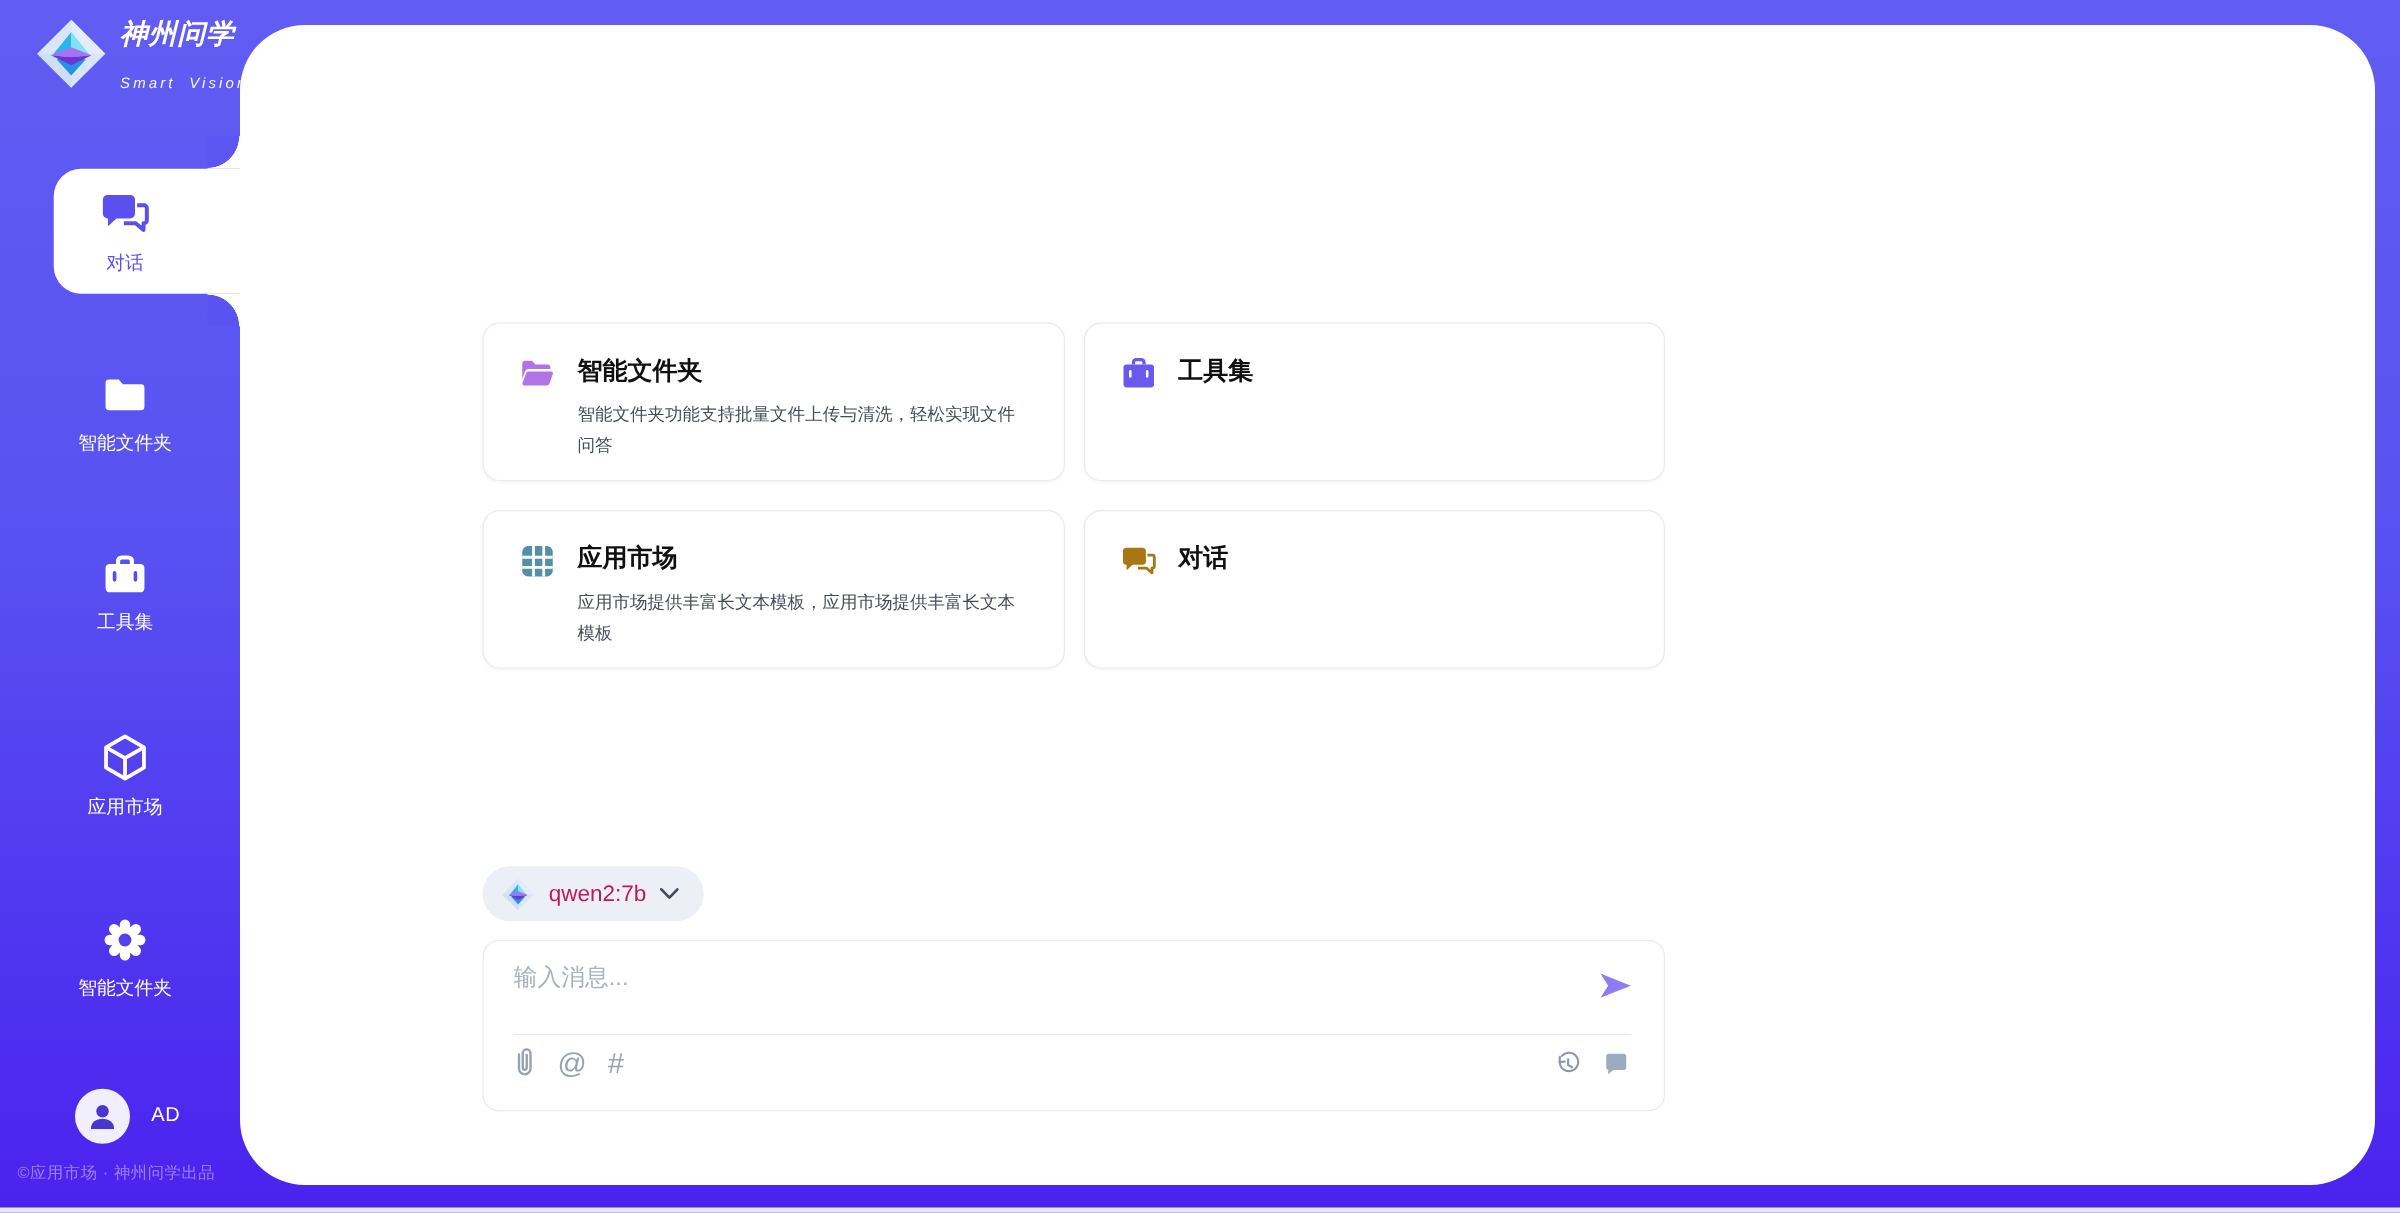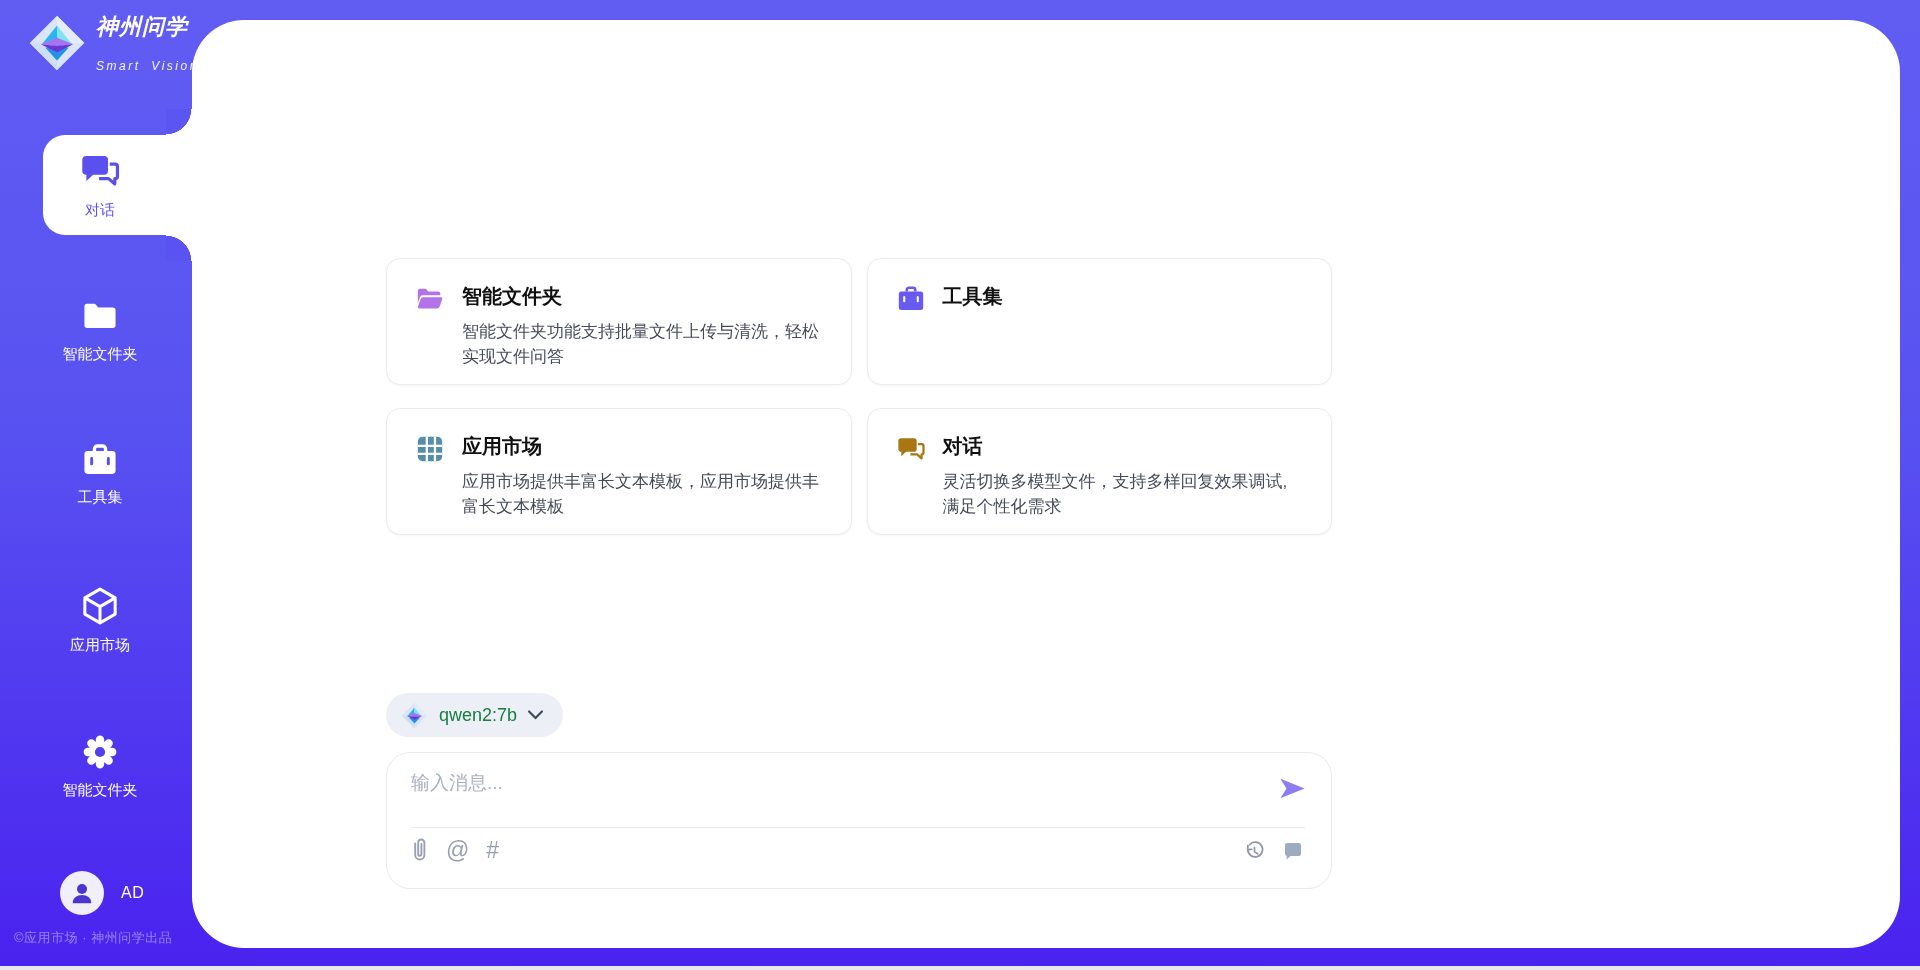--- a/index.html
+++ b/index.html
@@ -40,28 +40,28 @@
   
   .greeting { position:absolute; left:382px; top:140px; display:flex; align-items:center; gap:24px; }
   .greeting h1 { font-size:29px; font-weight:800; color:#141414; letter-spacing:.5px; }
 
   .cards { position:absolute; left:386px; top:258px; width:946px;
     display:grid; grid-template-columns:1fr 1fr; gap:23px 15px; }
   .card { height:127px; background:#fff; border:1px solid #e9ebf2; border-radius:14px;
     box-shadow:0 1px 3px rgba(25,30,80,.04); padding:24px 28px; display:flex; gap:17px; cursor:pointer; }
   .card-icon { flex:none; margin-top:1px; }
   .card-title { font-size:20px; font-weight:800; color:#101010; margin-bottom:9px; }
-  .card-desc { font-size:17px; line-height:25px; color:#454c59; max-width:364px; }
+  .card-desc { font-size:14px; line-height:25px; color:#454c59; max-width:364px; }
 
   .model-pill { position:absolute; left:386px; top:693px; height:44px; border-radius:22px;
     background:#edeff7; display:inline-flex; align-items:center; gap:11px; padding:0 20px 0 15px; cursor:pointer; }
-  .model-name { font-size:18px; color:#15803d; font-weight:500; }
+  .model-name { font-size:18px; color:#be185d; font-weight:500; }
 
   .composer { position:absolute; left:386px; top:752px; width:946px; height:137px;
-    background:#fff; border:1px solid #e9ebf2; border-radius:24px; }
+    background:#fff; border:1px solid #e9ebf2; border-radius:13px; }
   .composer input { position:absolute; left:24px; top:12px; width:820px; height:36px;
     border:none; outline:none; font-size:19px; color:#333; background:transparent;
     font-family:"Liberation Sans","DejaVu Sans",sans-serif; }
   .composer input::placeholder { color:#a9b1c0; }
   .send-btn { position:absolute; right:22px; top:18px; width:34px; height:34px; border:none;
     background:transparent; cursor:pointer; display:grid; place-items:center; }
   .composer-divider { position:absolute; left:24px; right:26px; top:74px; height:1px; background:#e8eaf0; }
   .tools-left { position:absolute; left:24px; top:84px; display:flex; align-items:center; gap:17px; }
   .tools-right { position:absolute; right:26px; top:86px; display:flex; align-items:center; gap:15px; }
   .tool-btn { border:none; background:transparent; cursor:pointer; display:grid; place-items:center;
@@ -208,21 +208,20 @@
         <div class="card-desc">应用市场提供丰富长文本模板，应用市场提供丰富长文本模板</div>
       </div>
     </div>
 
     <div class="card">
       <svg class="card-icon" width="30" height="30" viewBox="0 0 32 32" style="color:#a97614">
           <use href="#ic-chat"></use>
         </svg>
       <div>
         <div class="card-title">对话</div>
-        <div class="card-desc">灵活切换多模型文件，支持多样回复效果调试,满足个性化需求</div>
       </div>
     </div>
 
   </div>
 
   <div class="model-pill">
     <svg width="27" height="27">
         <use href="#gem"></use>
       </svg>
     <span class="model-name">qwen2:7b</span>

